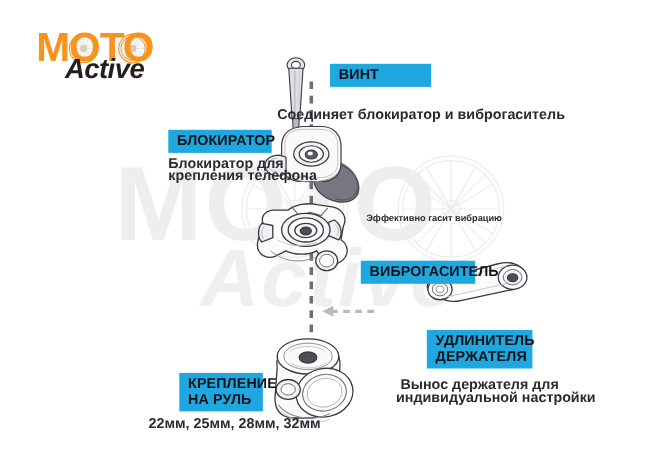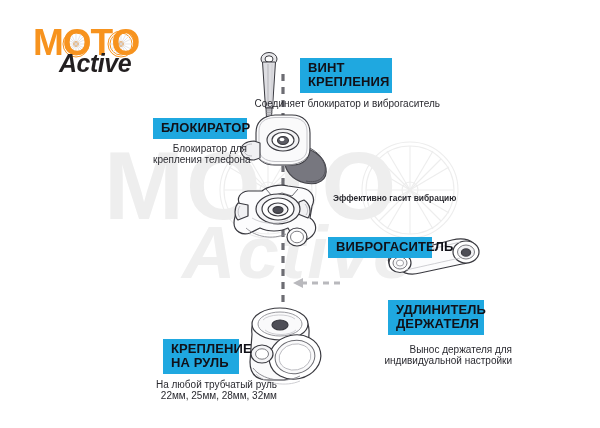--- a/index.html
+++ b/index.html
@@ -86,23 +86,23 @@
     font-size:13px;
     text-align:left;
     padding:3px 8px 4px 8px;
     line-height:14px;
     letter-spacing:.1px;
     white-space:nowrap;
   }
   .cbar.two{white-space:normal;}
   .csub{
     color:#2a2a30;
-    font-size:10px;
-    font-weight:normal;
-    text-align:right;
+    font-size:13px;
+    font-weight:bold;
+    text-align:center;
     line-height:11px;
     margin-top:4px;
     white-space:nowrap;
   }
   .plain-note{
     position:absolute;
     color:#2a2a30;
     font-size:8.4px;
     font-weight:bold;
     white-space:nowrap;
@@ -312,21 +312,20 @@
       </g>
     </svg>
     <div class="logo-moto">MOTO</div>
     <div class="logo-active">Active</div>
   </div>
 
 
   <div class="callout" id="co-screw">
     <div class="cbar two">
       <div>ВИНТ</div>
-      <div>КРЕПЛЕНИЯ</div>
     </div>
     <div class="csub">Соединяет блокиратор и виброгаситель</div>
   </div>
 
   <div class="callout" id="co-lock">
     <div class="cbar">БЛОКИРАТОР</div>
     <div class="csub">
       <div>Блокиратор для</div>
       <div>крепления телефона</div>
     </div>
@@ -347,18 +346,17 @@
       <div>индивидуальной настройки</div>
     </div>
   </div>
 
   <div class="callout" id="co-bar">
     <div class="cbar two">
       <div>КРЕПЛЕНИЕ</div>
       <div>НА РУЛЬ</div>
     </div>
     <div class="csub">
-      <div>На любой трубчатый руль</div>
       <div>22мм, 25мм, 28мм, 32мм</div>
     </div>
   </div>
 
 </div>
 
 </body></html>

